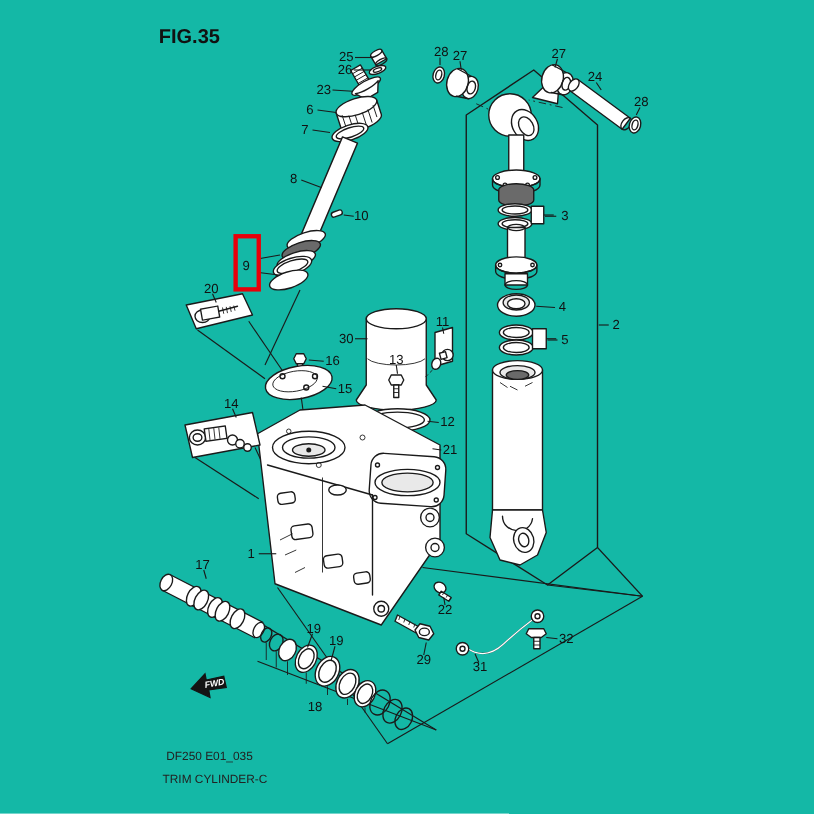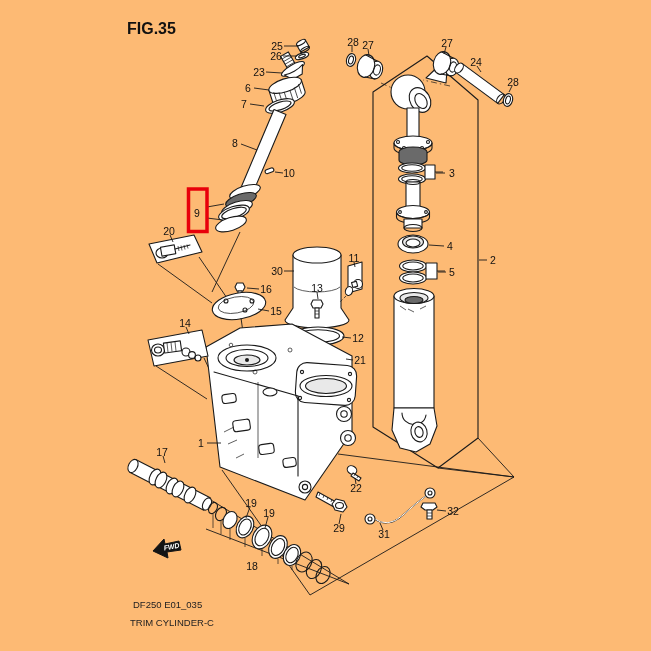--- a/index.html
+++ b/index.html
@@ -1,16 +1,16 @@
 <!DOCTYPE html>
 <html><head>
 <meta charset="utf-8">
 <style>
   html,body{margin:0;padding:0;background:#fff;}
-  .page{position:relative;width:651px;height:651px;background:#fdba74;overflow:hidden;}
+  .page{position:relative;width:651px;height:651px;background:#14b8a6;overflow:hidden;}
   svg{position:absolute;left:0;top:0;}
   .ln{fill:none;stroke:#1a1a1a;stroke-width:1.1;stroke-linecap:round;stroke-linejoin:round;}
   .lnw{fill:#ffffff;stroke:#1a1a1a;stroke-width:1.1;stroke-linejoin:round;}
   .lng{fill:#e9e9e9;stroke:#1a1a1a;stroke-width:1.1;}
   .lnd{fill:#6a6a6a;stroke:#1a1a1a;stroke-width:1.1;}
   .thin{fill:none;stroke:#1a1a1a;stroke-width:.7;}
   .leader{fill:none;stroke:#1a1a1a;stroke-width:.9;}
   .plabel{font:10.5px "Liberation Sans", sans-serif;fill:#111;}
   .figtitle{font:bold 16px "Liberation Sans", sans-serif;fill:#111;}
   .footertxt{font:9.5px "Liberation Sans", sans-serif;fill:#222;}

